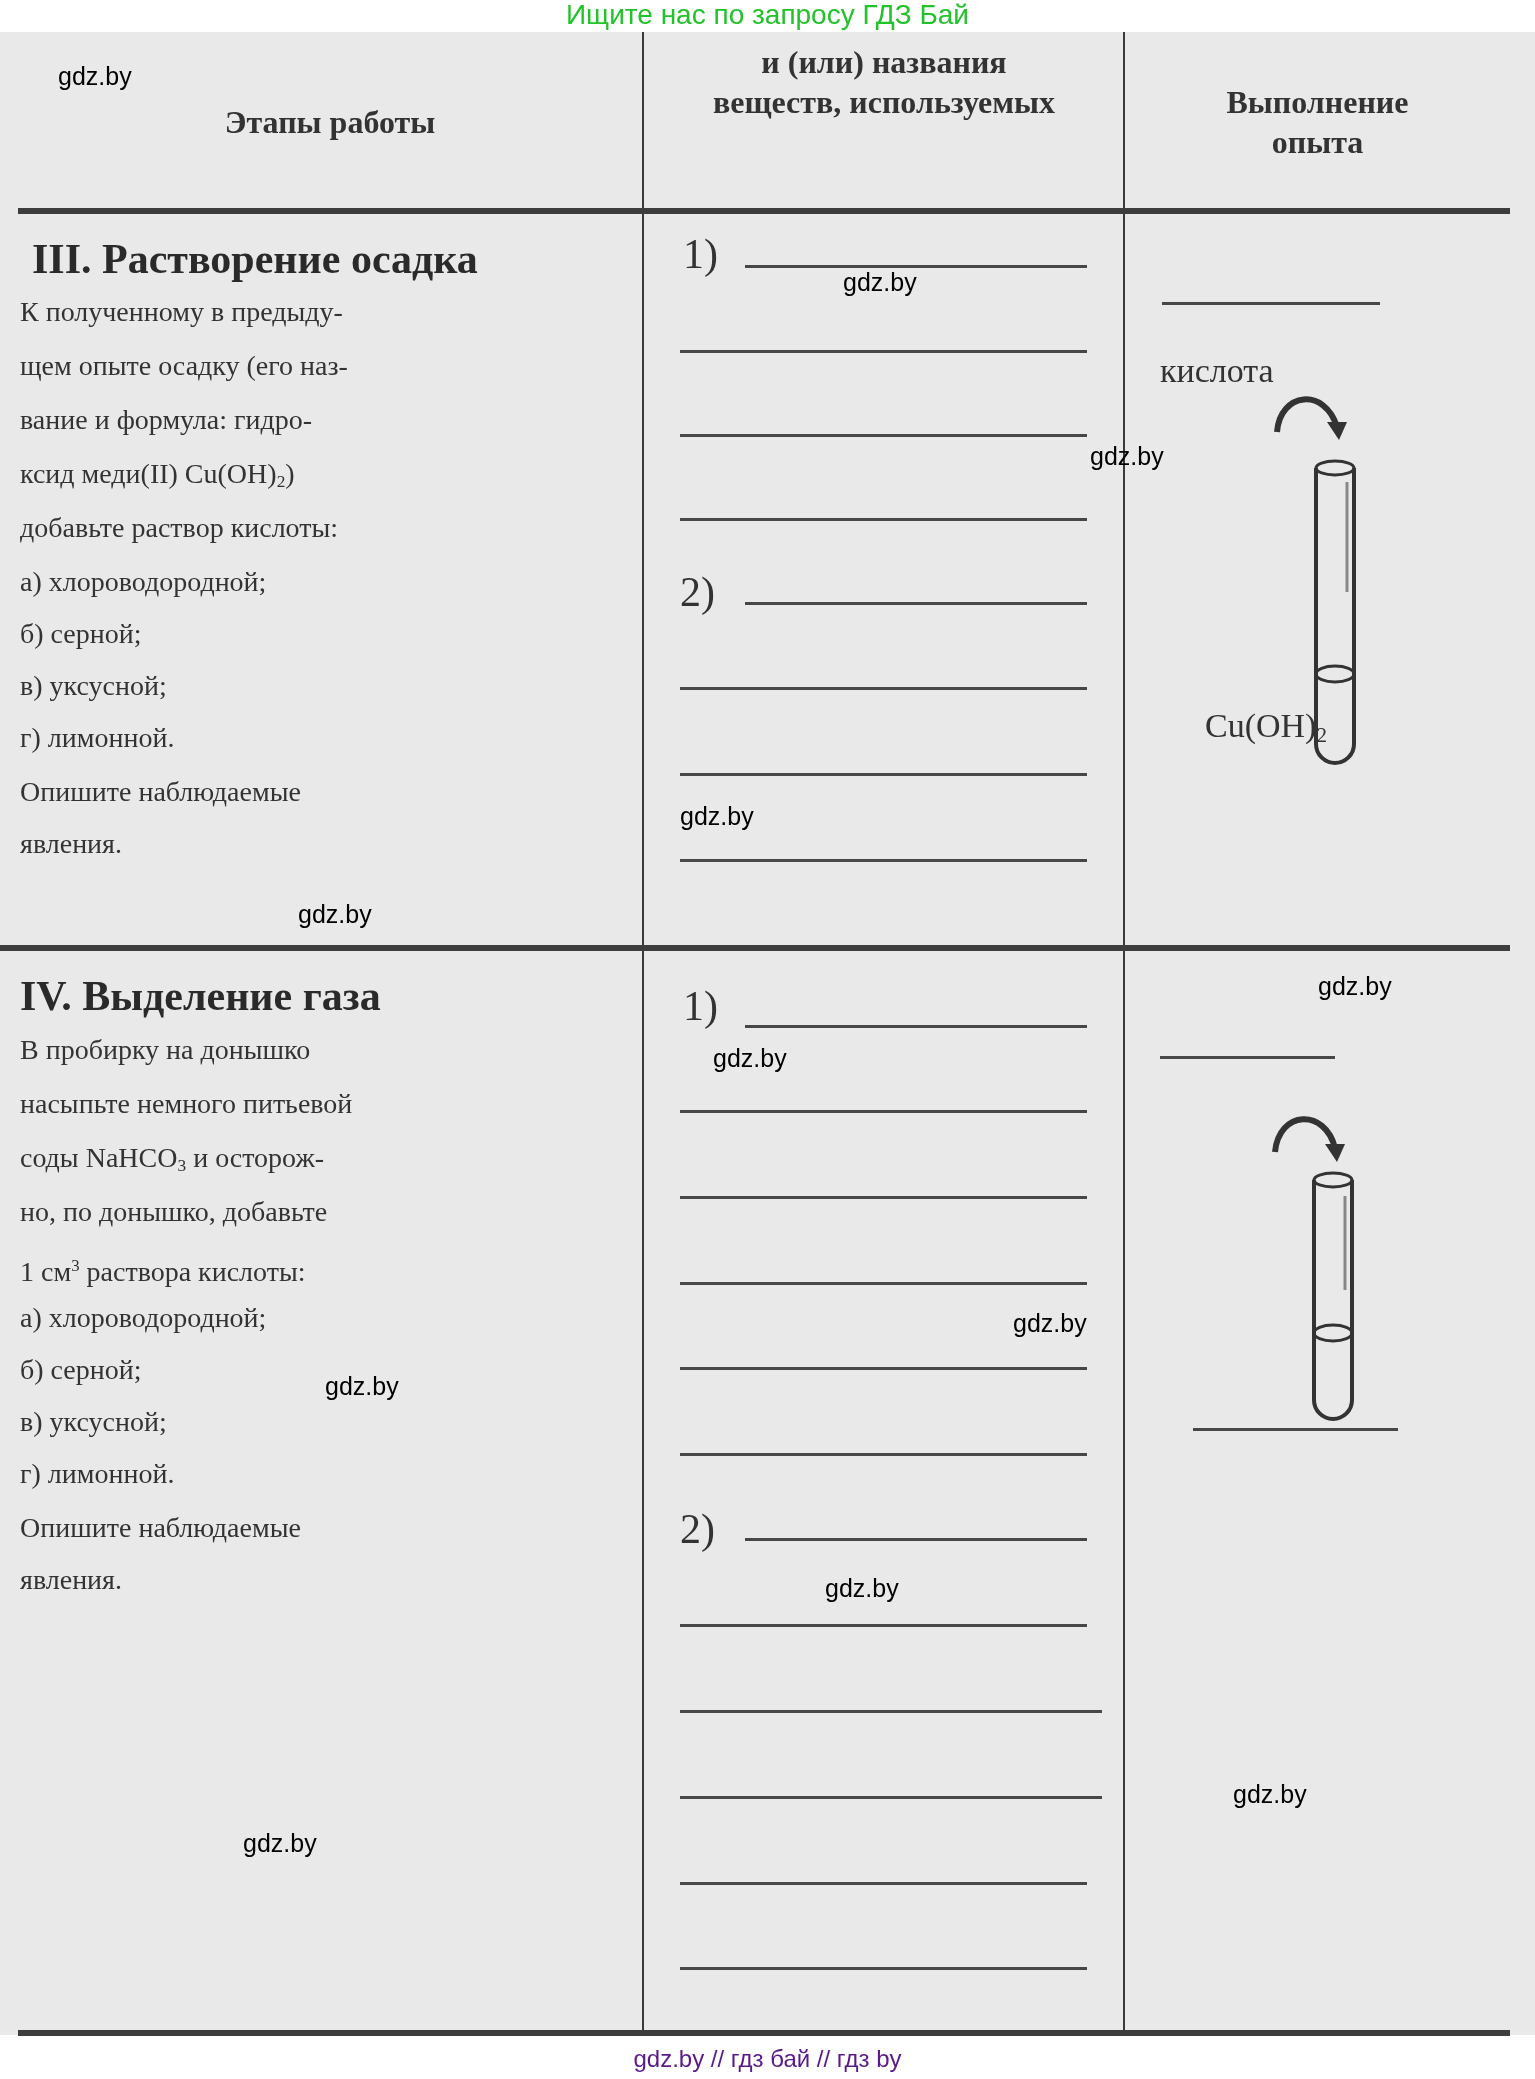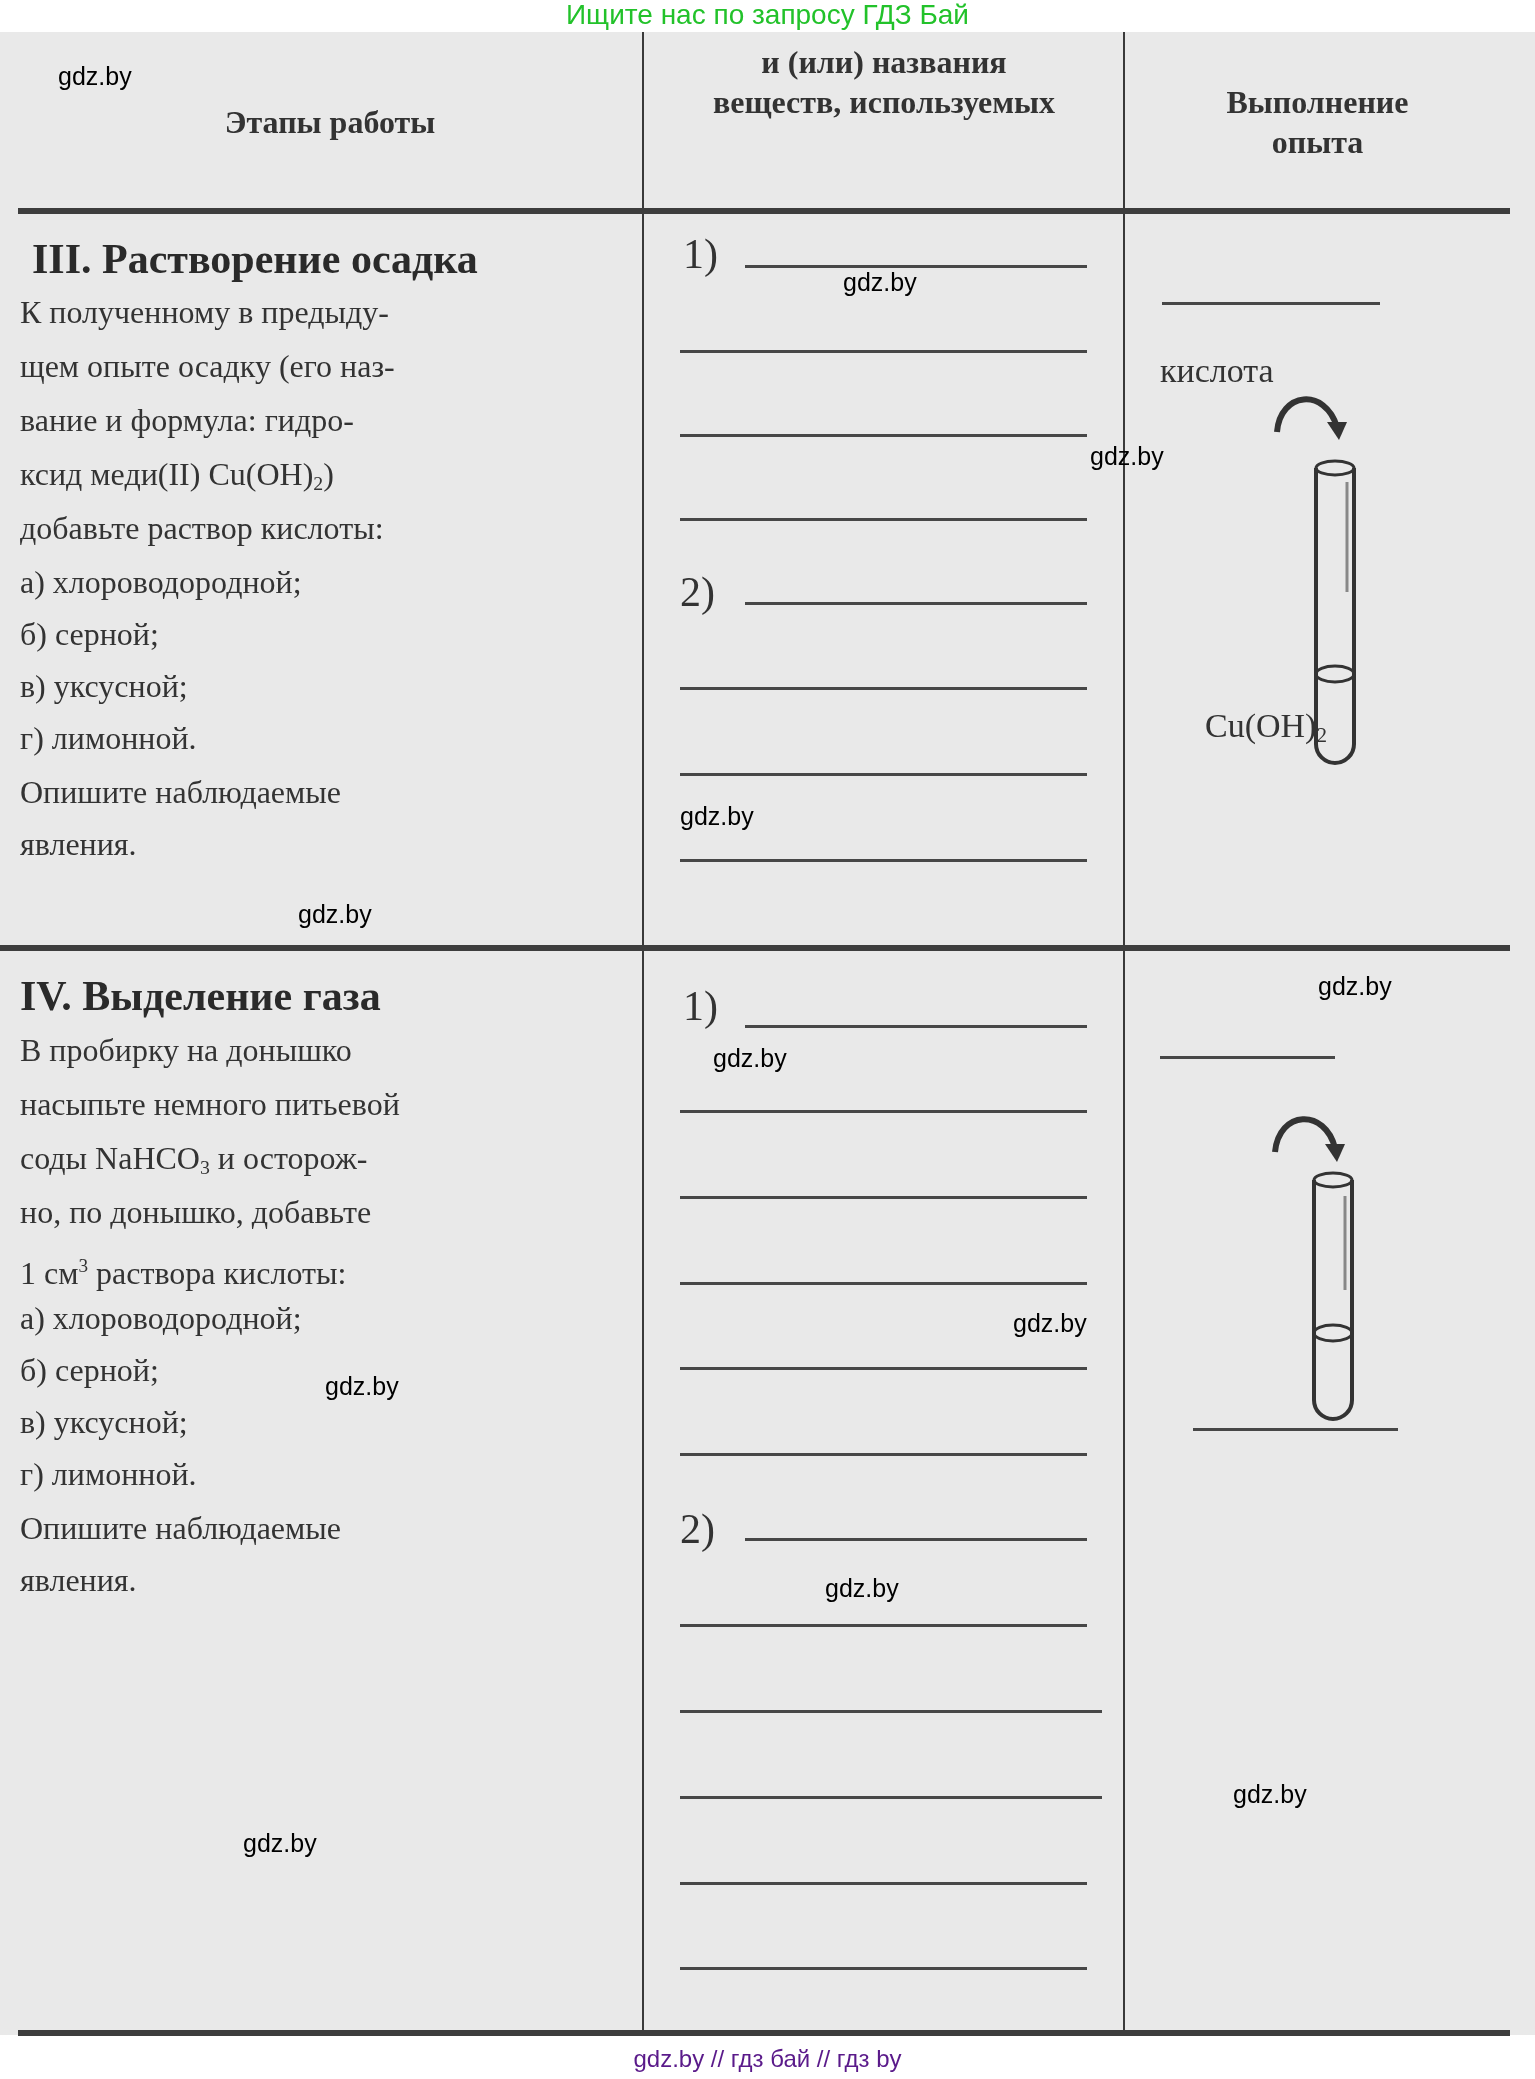--- a/index.html
+++ b/index.html
@@ -22,21 +22,21 @@
   .hrule { position: absolute; height: 6px; background: #3d3d3d; }
   .blank { position: absolute; height: 3px; background: #474747; }
   .hdr {
     position: absolute; text-align: center; font-weight: bold;
     font-size: 32px; line-height: 40px; color: #333;
   }
   .sec-title {
     position: absolute; font-weight: bold; font-size: 42px; line-height: 44px; color: #2a2a2a;
   }
   .txt {
-    position: absolute; font-size: 32px; line-height: 44px; color: #333;
+    position: absolute; font-size: 28px; line-height: 44px; color: #333;
     white-space: nowrap;
   }
   .num { position: absolute; font-size: 42px; line-height: 44px; color: #333; }
   .wm {
     position: absolute; font-family: "Liberation Sans", "DejaVu Sans", sans-serif;
     font-size: 25px; color: #000;
   }
   .label { position: absolute; font-size: 34px; line-height: 38px; color: #333; }
   .footer {
     position: absolute; left: 0; top: 2040px; width: 1535px; height: 39px;

